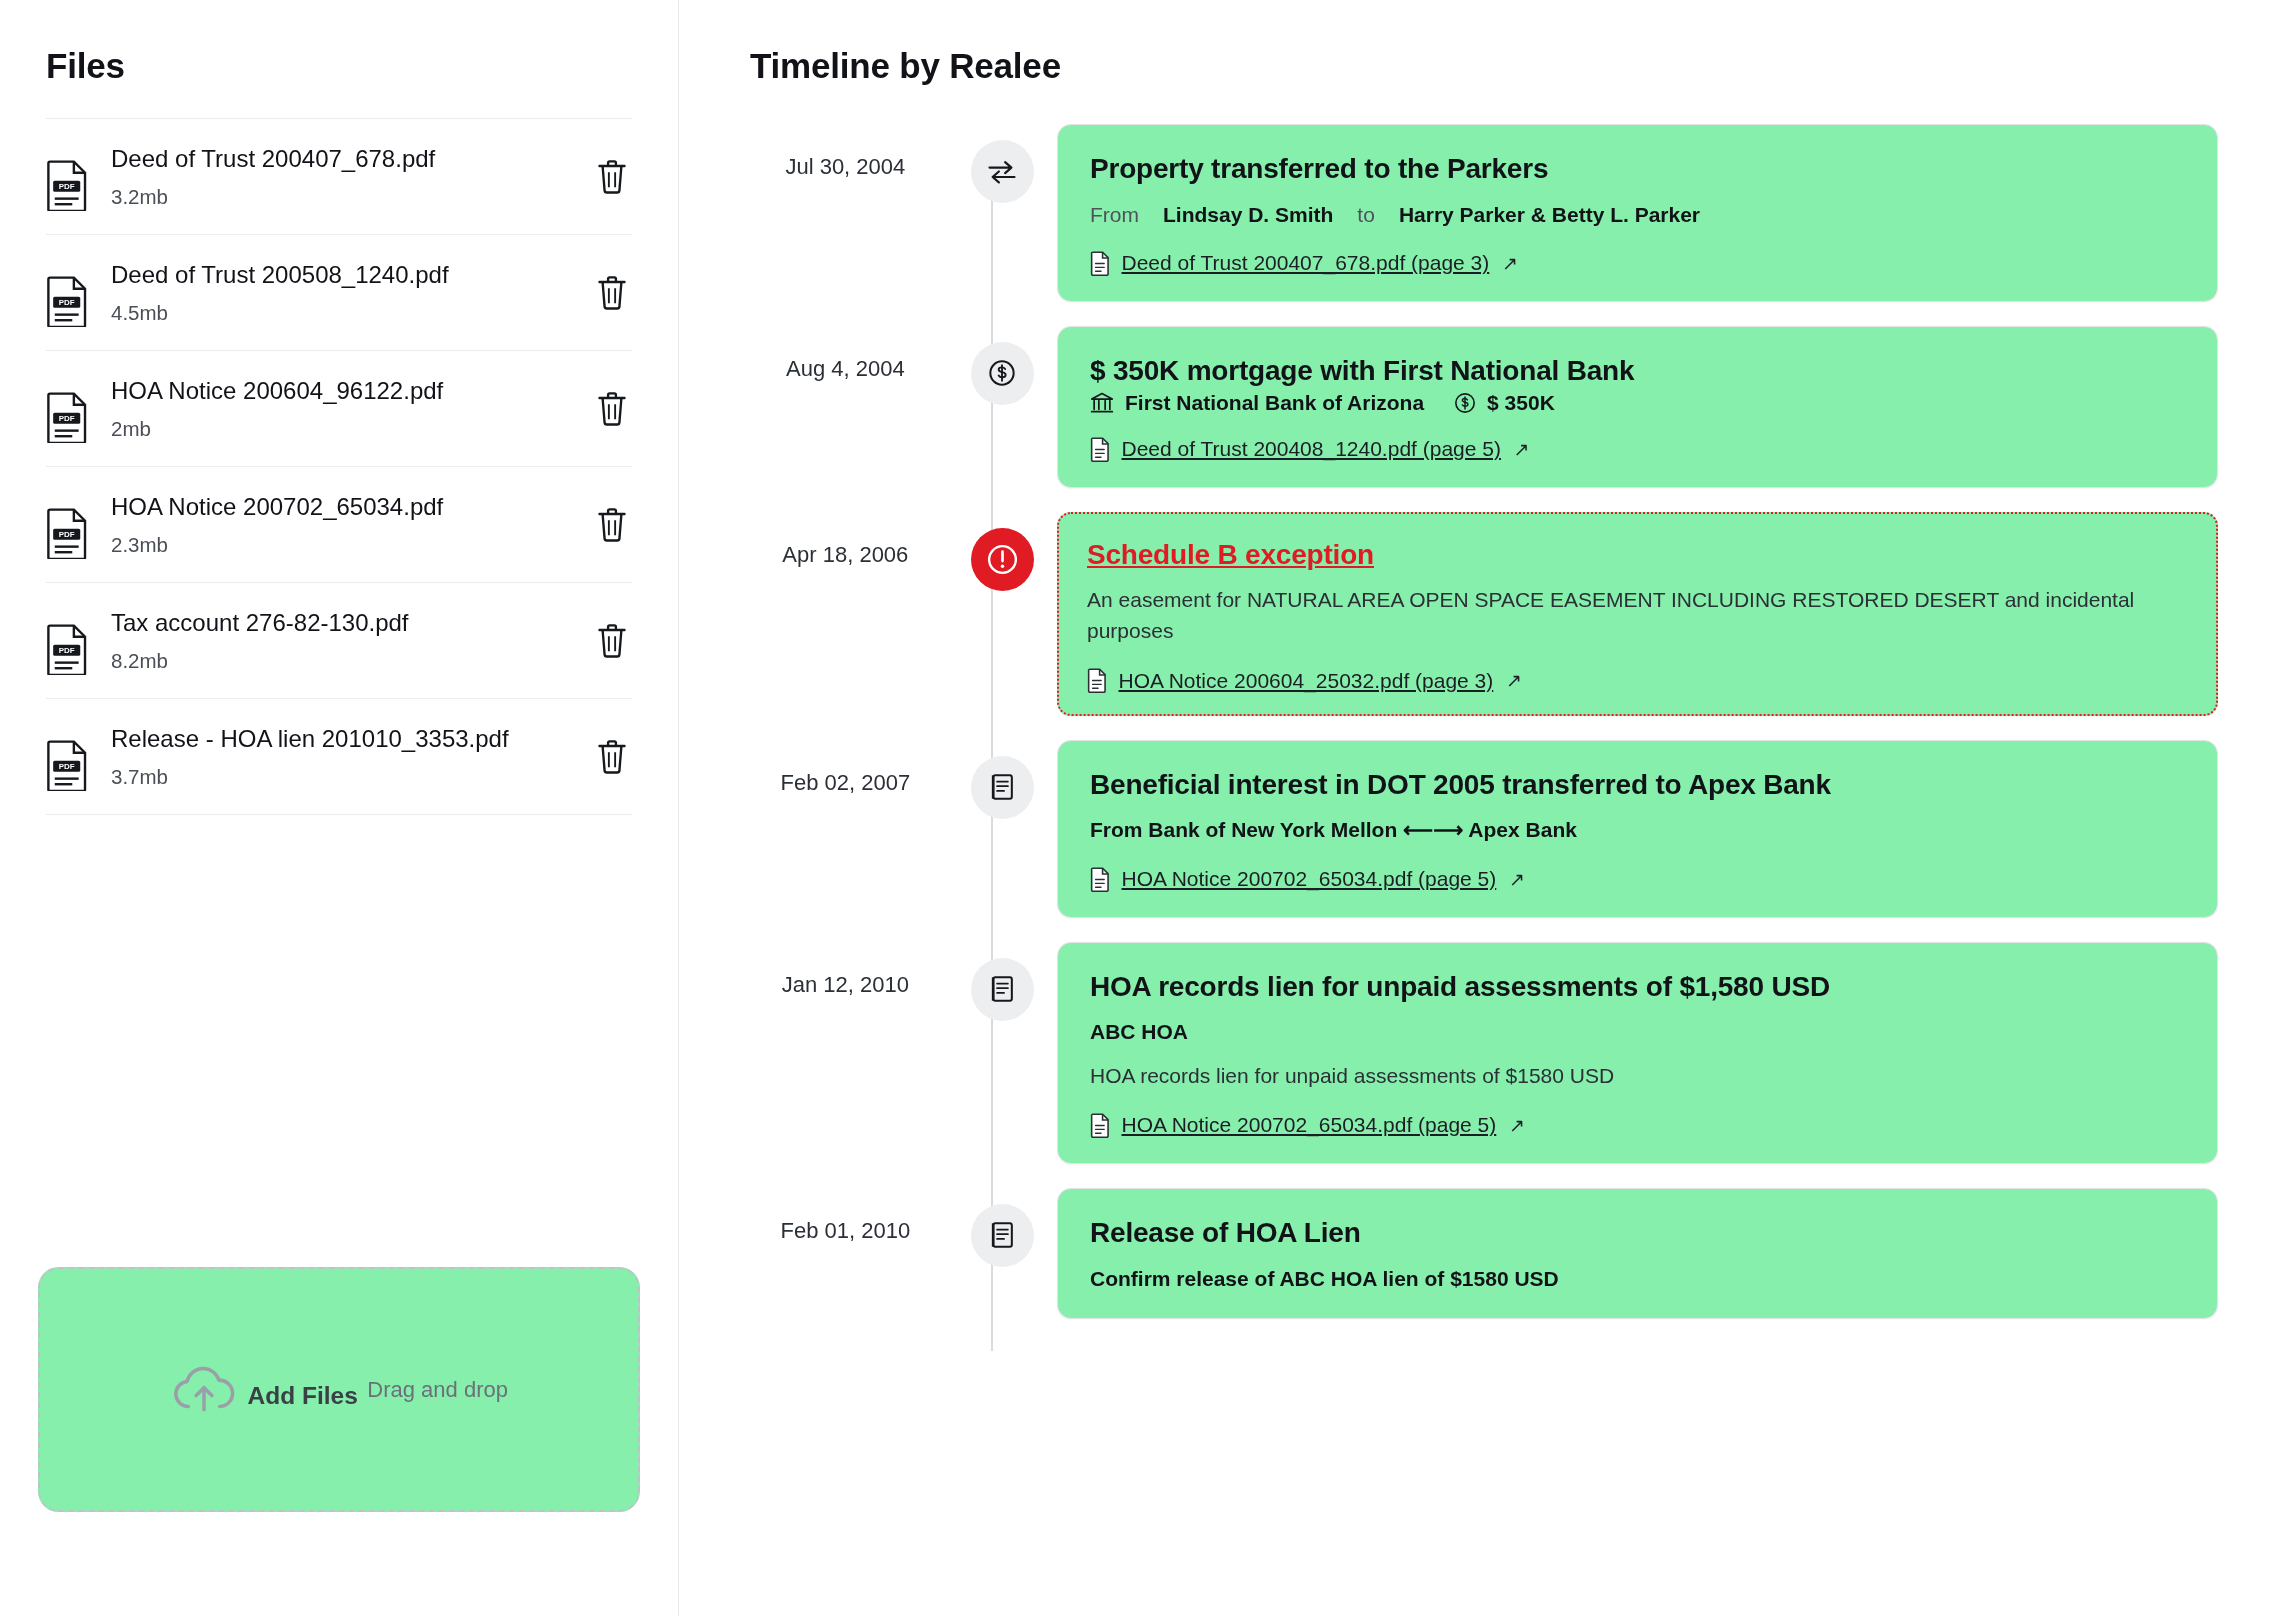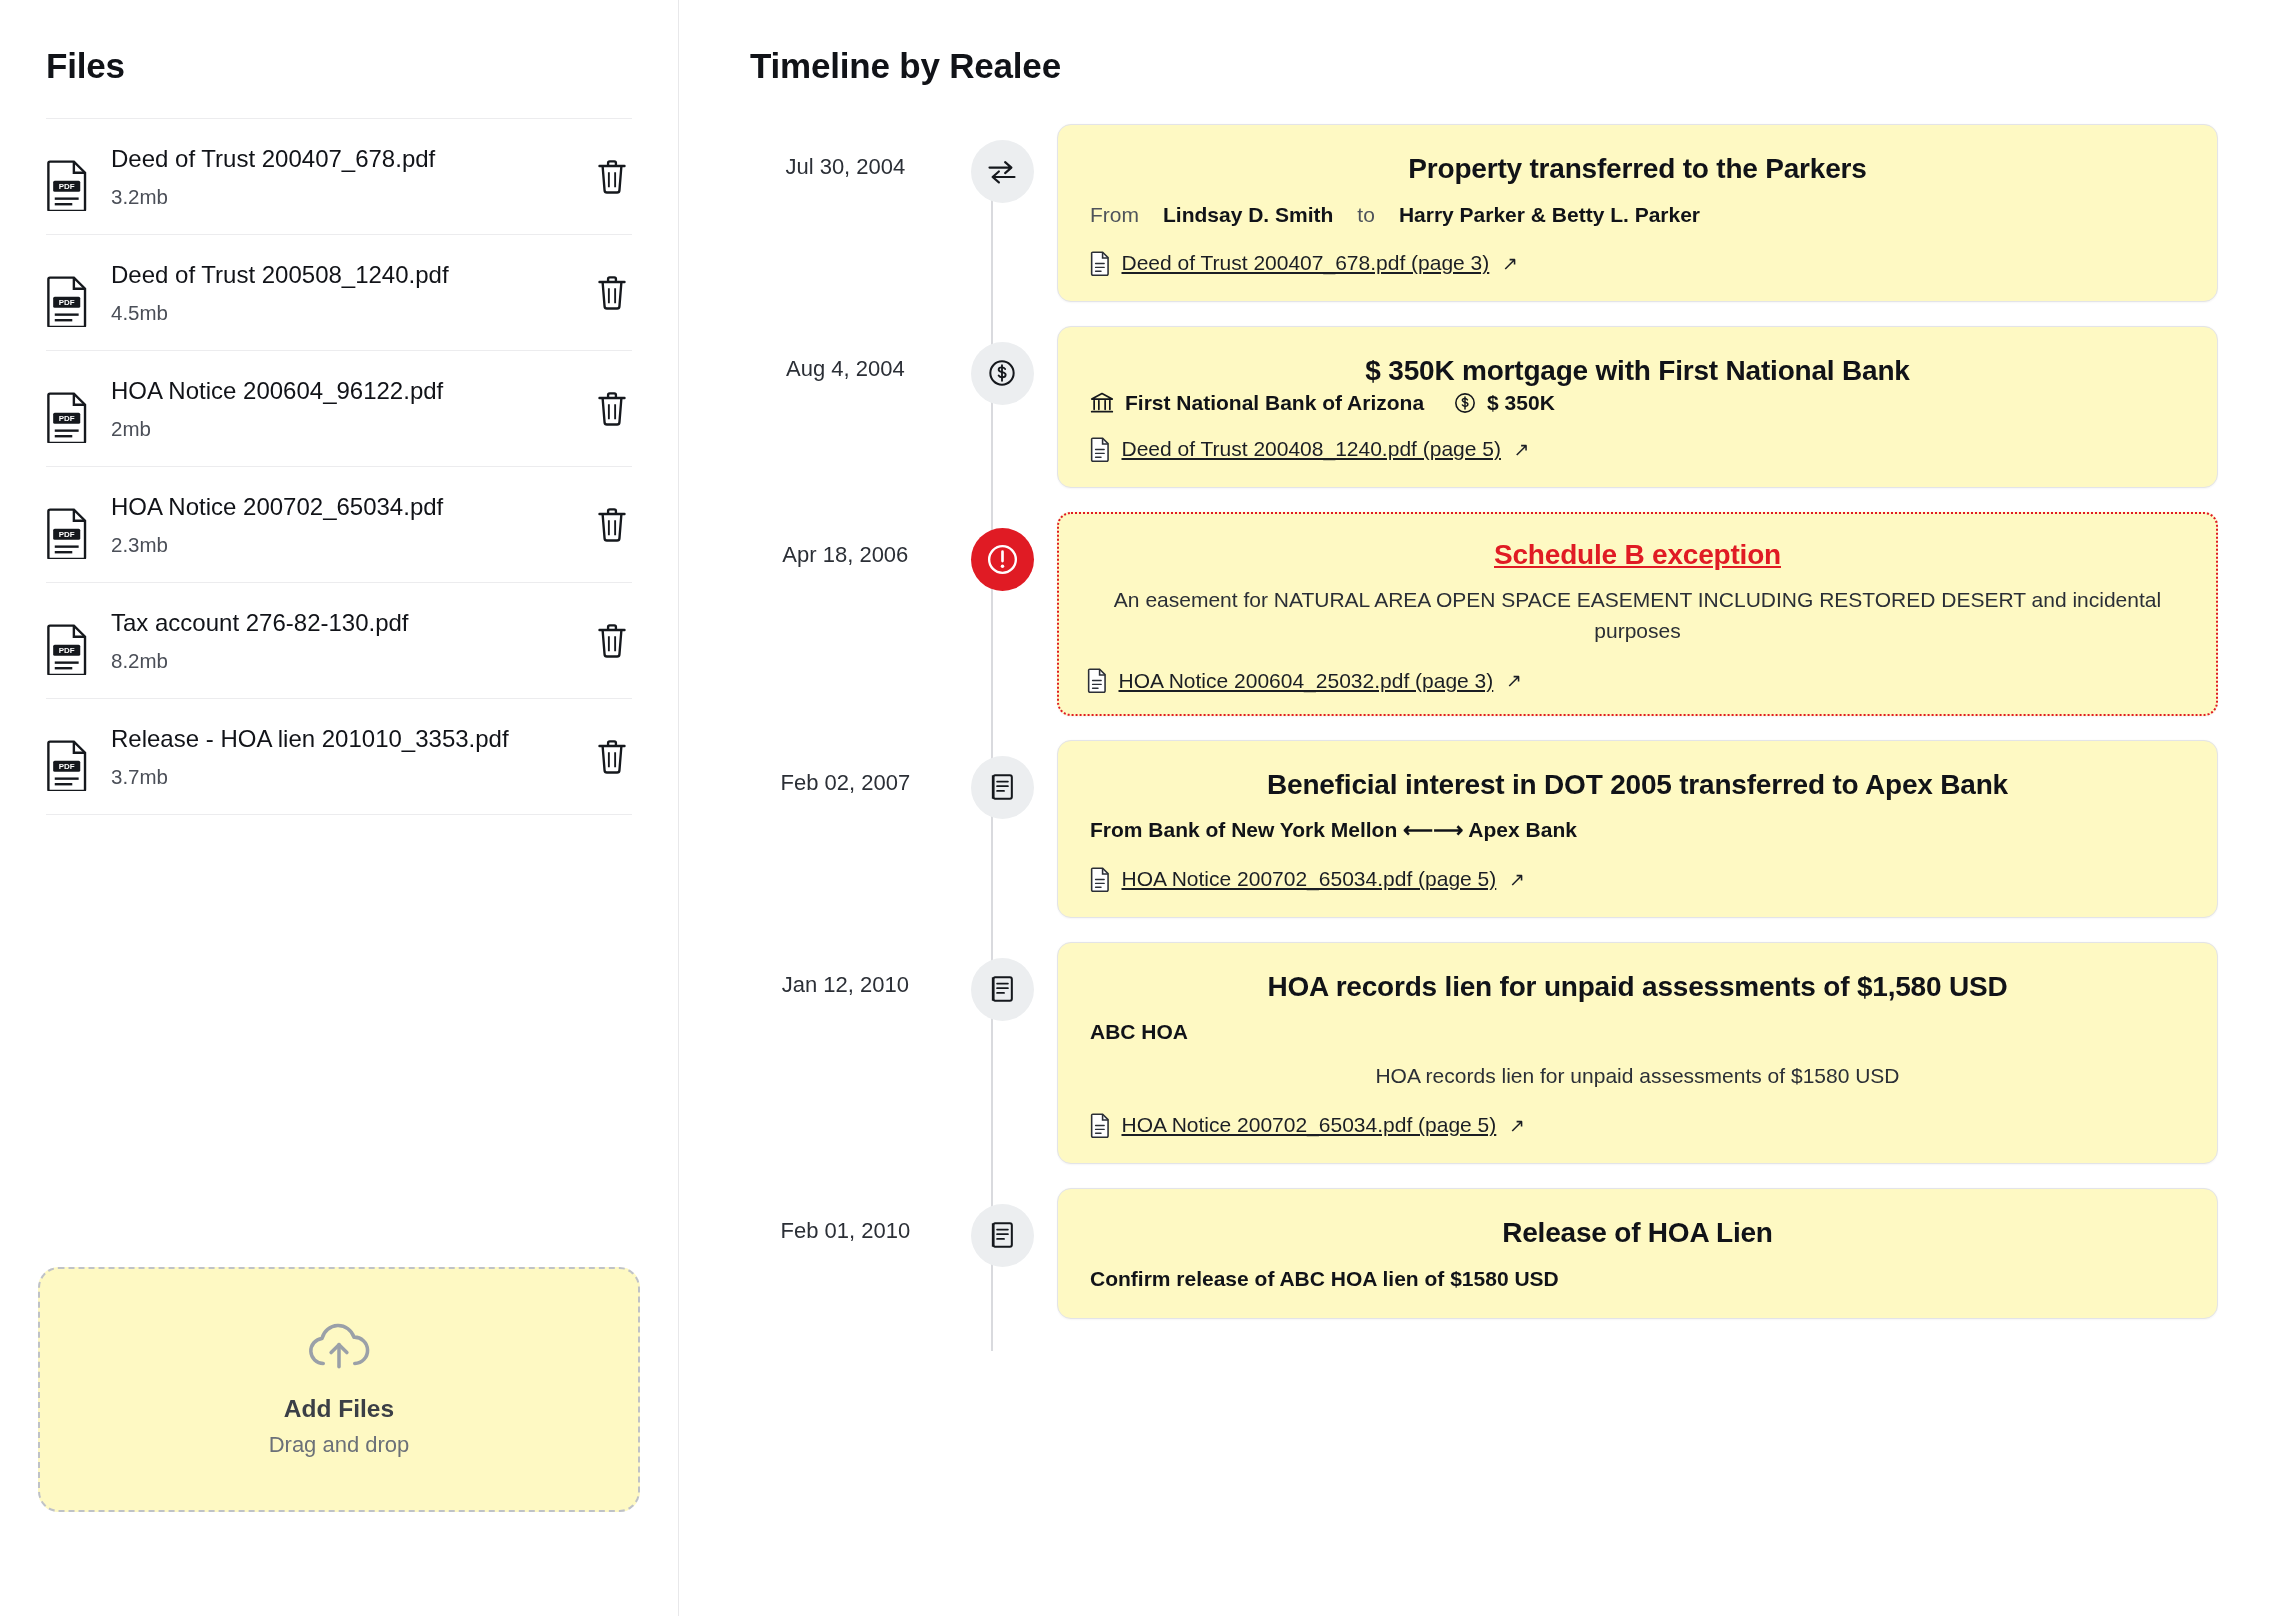--- a/index.html
+++ b/index.html
@@ -80,23 +80,23 @@
   }
 
   .dropzone {
     position: absolute;
     left: 38px;
     right: 38px;
     top: 1267px;
     height: 245px;
     border: 2.4px dashed #bfc2c7;
     border-radius: 20.5px;
-    background: #fef9c3;
-    display: flex;
-    flex-direction: column;
+    background: #86efac;
+    display: flex;
+    flex-direction: row;
     align-items: center;
     justify-content: center;
     gap: 9.5px;
   }
   .dropzone-label {
     font-size: 24.5px;
     font-weight: 600;
     color: #3b3f46;
     margin-top: 12.6px;
   }
@@ -162,25 +162,24 @@
     align-items: center;
     justify-content: center;
   }
   .node-circle.alert {
     background: #e01b24;
   }
   .tl-card {
     flex: 1 1 auto;
     border: 1.6px solid #e3e4e8;
     border-radius: 14px;
-    background: #fef9c3;
+    background: #86efac;
     padding: 27px 32px 25px 32px;
     box-shadow: 0 0.8px 1.6px rgba(16,24,40,0.04);
     min-width: 0;
-    text-align: center;
   }
   .tl-card.alert-card {
     border: 2.4px dotted #e01b24;
     border-radius: 14px;
     padding: 24px 28px 20.5px 28px;
   }
   .card-title {
     font-size: 28px;
     font-weight: 700;
     color: #111318;

